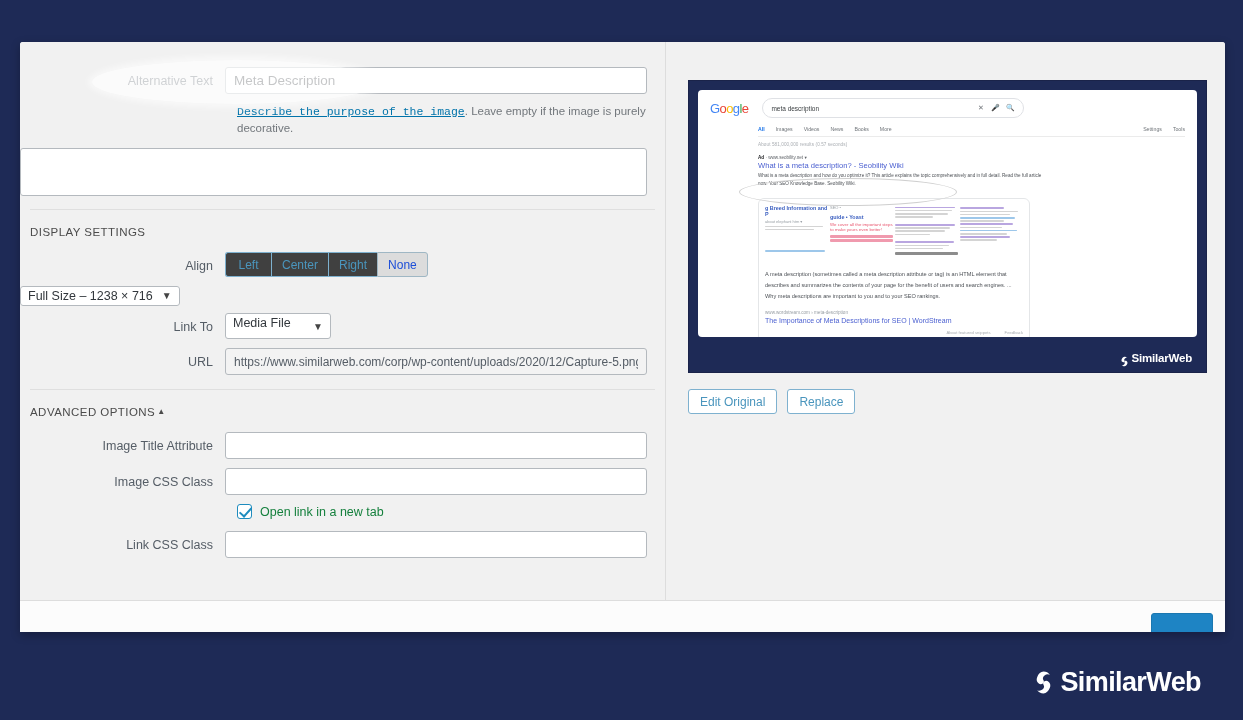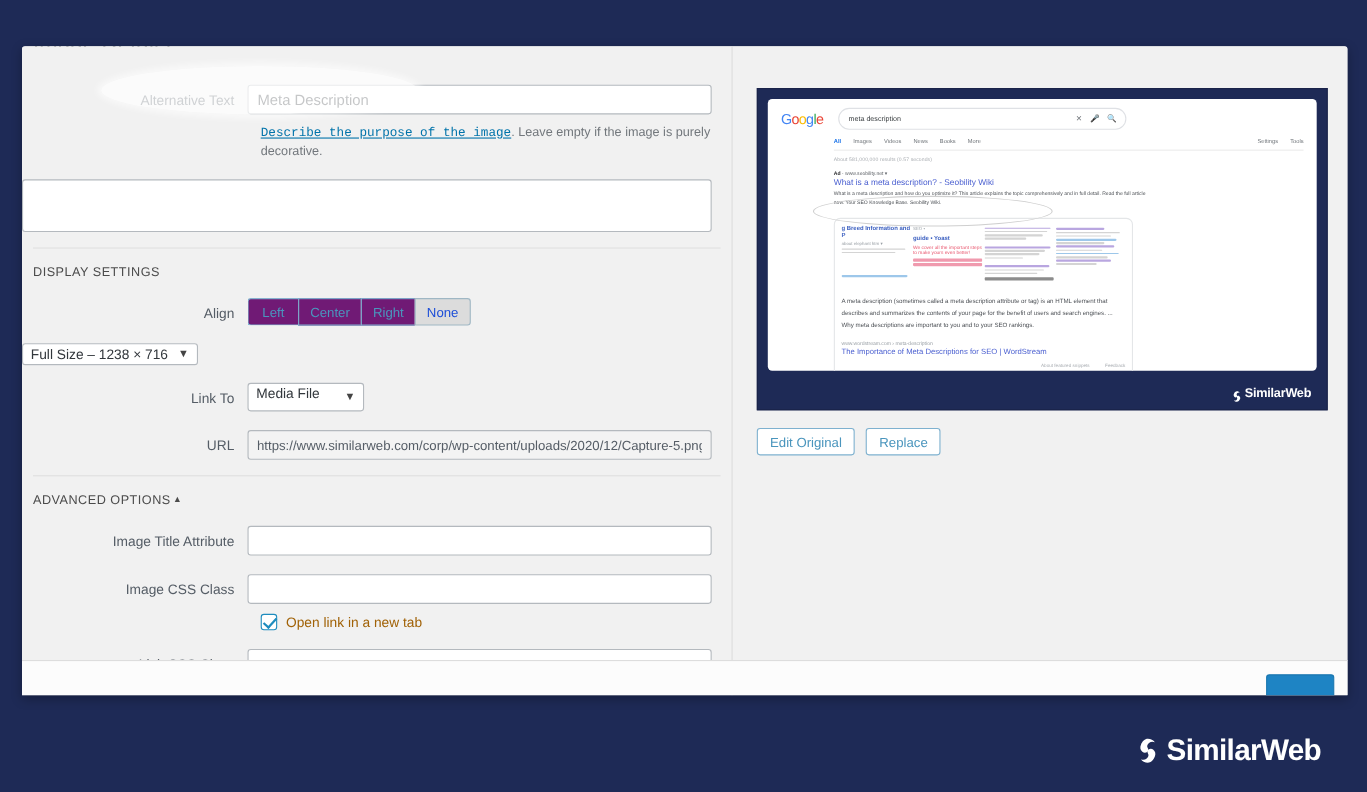--- a/index.html
+++ b/index.html
@@ -48,21 +48,21 @@
     width: 665px;
     padding: 18px 0 0 0;
     position: relative;
     background: #f1f1f1;
     border-right: 1px solid #dddddd;
   }
 
   .field-row {
     display: flex;
     align-items: flex-start;
-    margin: 17px 0 9px 0;
+    margin: 7px 0 9px 0;
     padding-right: 18px;
   }
   .field-label {
     width: 205px;
     text-align: right;
     padding: 6px 12px 0 0;
     font-size: 12.5px;
     color: #555d66;
     line-height: 1.35;
     flex: 0 0 205px;
@@ -122,21 +122,21 @@
   }
   .section-title .caret { font-size: 8px; vertical-align: 2px; margin-left: 2px; }
 
   
   .btn-group { display: inline-flex; }
   .btn-group button {
     height: 25px;
     min-width: 46px;
     border: 1px solid #7eb1cf;
     border-right: none;
-    background: #701a75;
+    background: #404040;
     color: #4a95bd;
     font-size: 12px;
     font-family: "Liberation Sans", sans-serif;
     cursor: pointer;
     padding: 0 10px;
   }
   .btn-group button:first-child { border-radius: 3px 0 0 3px; }
   .btn-group button:last-child { border-right: 1px solid #7eb1cf; border-radius: 0 3px 3px 0; }
   .btn-group button.selected {
     background: #dcdcdc;
@@ -185,21 +185,21 @@
   }
   .cbox::after {
     content: "";
     position: absolute;
     left: 4px; top: 0px;
     width: 5px; height: 10px;
     border: solid #1e8cbe;
     border-width: 0 2px 2px 0;
     transform: rotate(42deg);
   }
-  .check-label { font-size: 12.5px; color: #a16207; text-align: right; }
+  .check-label { font-size: 12.5px; color: #15803d; text-align: right; }
 
   
   #preview-col {
     flex: 1 1 auto;
     padding: 38px 18px 0 22px;
     background: #f1f1f1;
   }
   #image-frame {
     width: 519px;
     height: 293px;

